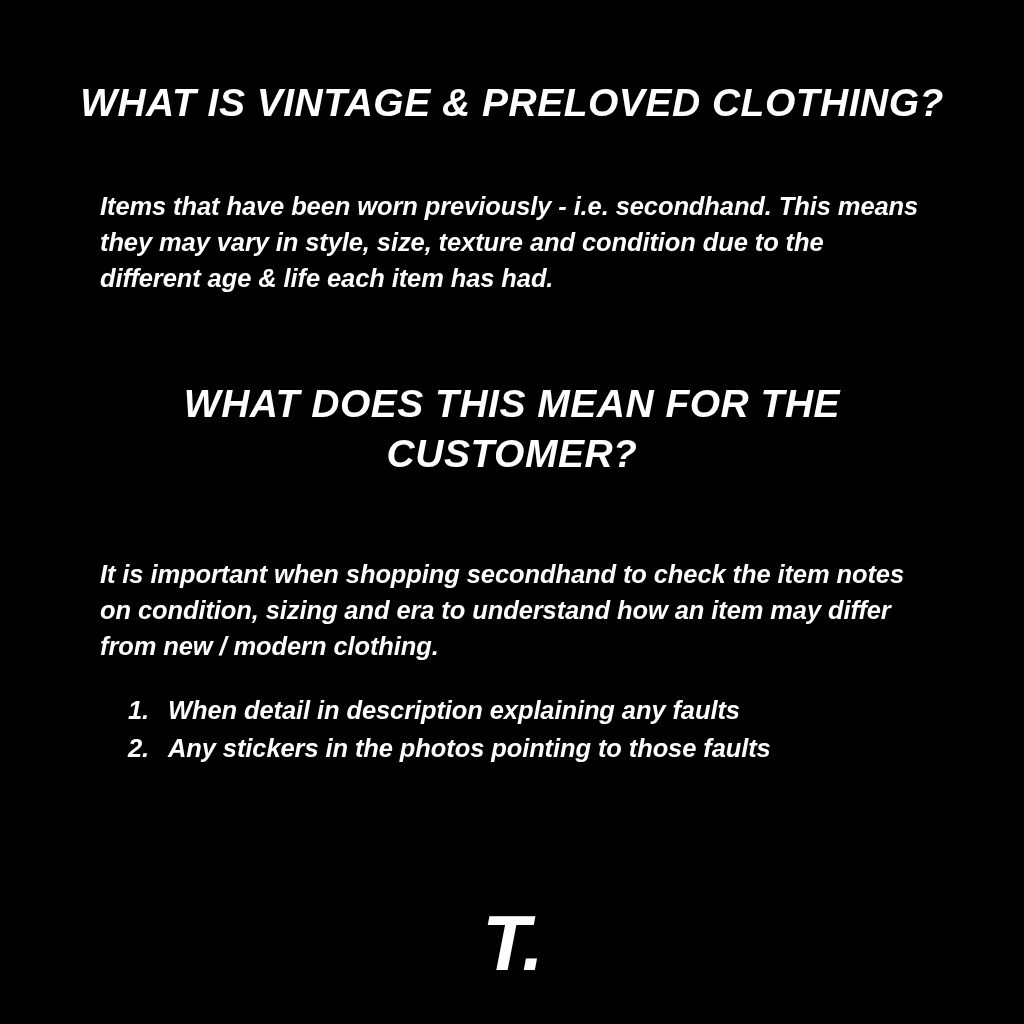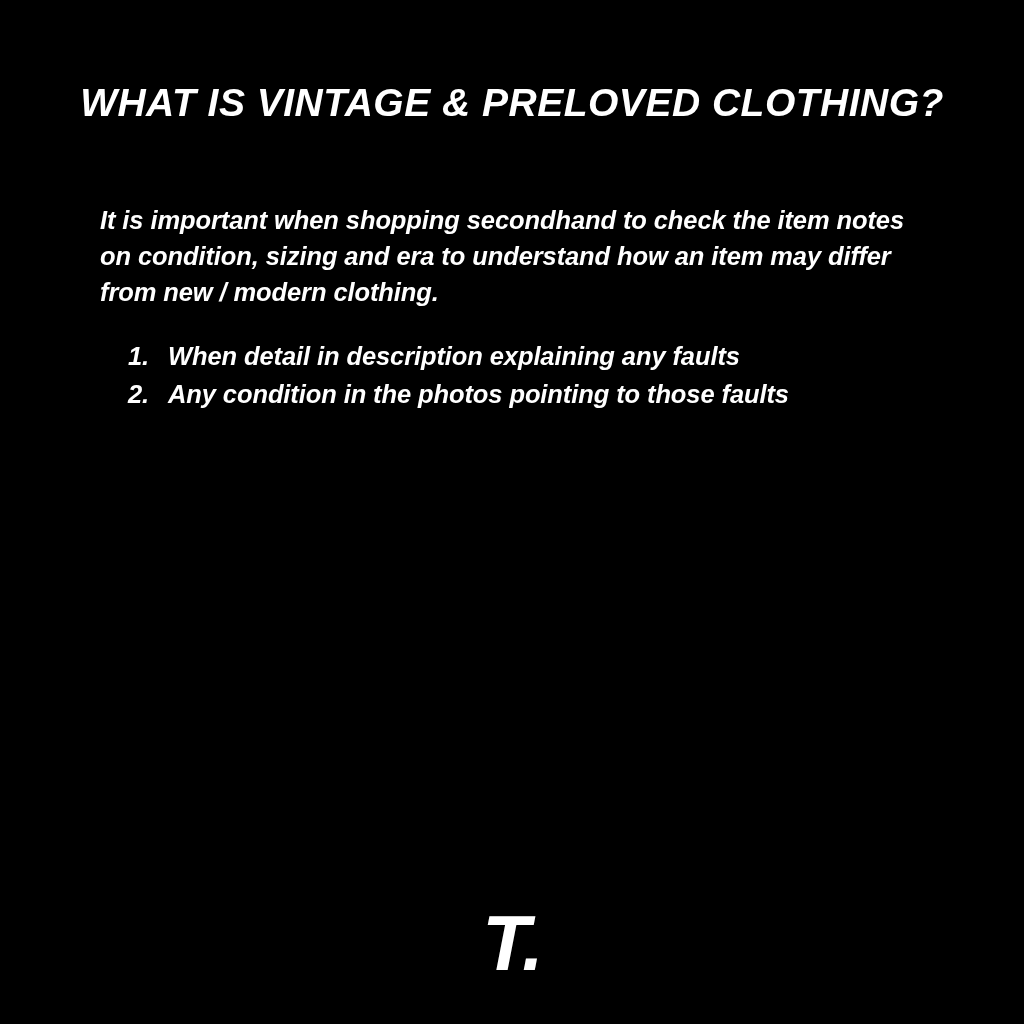--- a/index.html
+++ b/index.html
@@ -87,27 +87,29 @@
     letter-spacing: -2px;
   }
 </style>
 </head>
 <body>
 
 <div class="page">
 
   <h1 class="headline headline-1">WHAT IS VINTAGE &amp; PRELOVED CLOTHING?</h1>
 
+  <p class="body-text para-1">Items that have been worn previously - i.e. secondhand. This means they may vary in style, size, texture and condition due to the different age &amp; life each item has had.</p>
 
+  <h2 class="headline headline-2">WHAT DOES THIS MEAN FOR THE CUSTOMER?</h2>
 
   <p class="body-text para-2">It is important when shopping secondhand to check the item notes on condition, sizing and era to understand how an item may differ from new / modern clothing.</p>
 
 
   <ol class="list">
     <li>When detail in description explaining any faults</li>
-    <li>Any condition in the photos pointing to those faults</li>
+    <li>Any stickers in the photos pointing to those faults</li>
   </ol>
 
   <div class="logo">
     <span class="logo-mark">T.</span>
   </div>
 
 </div>
 
 </body></html>

